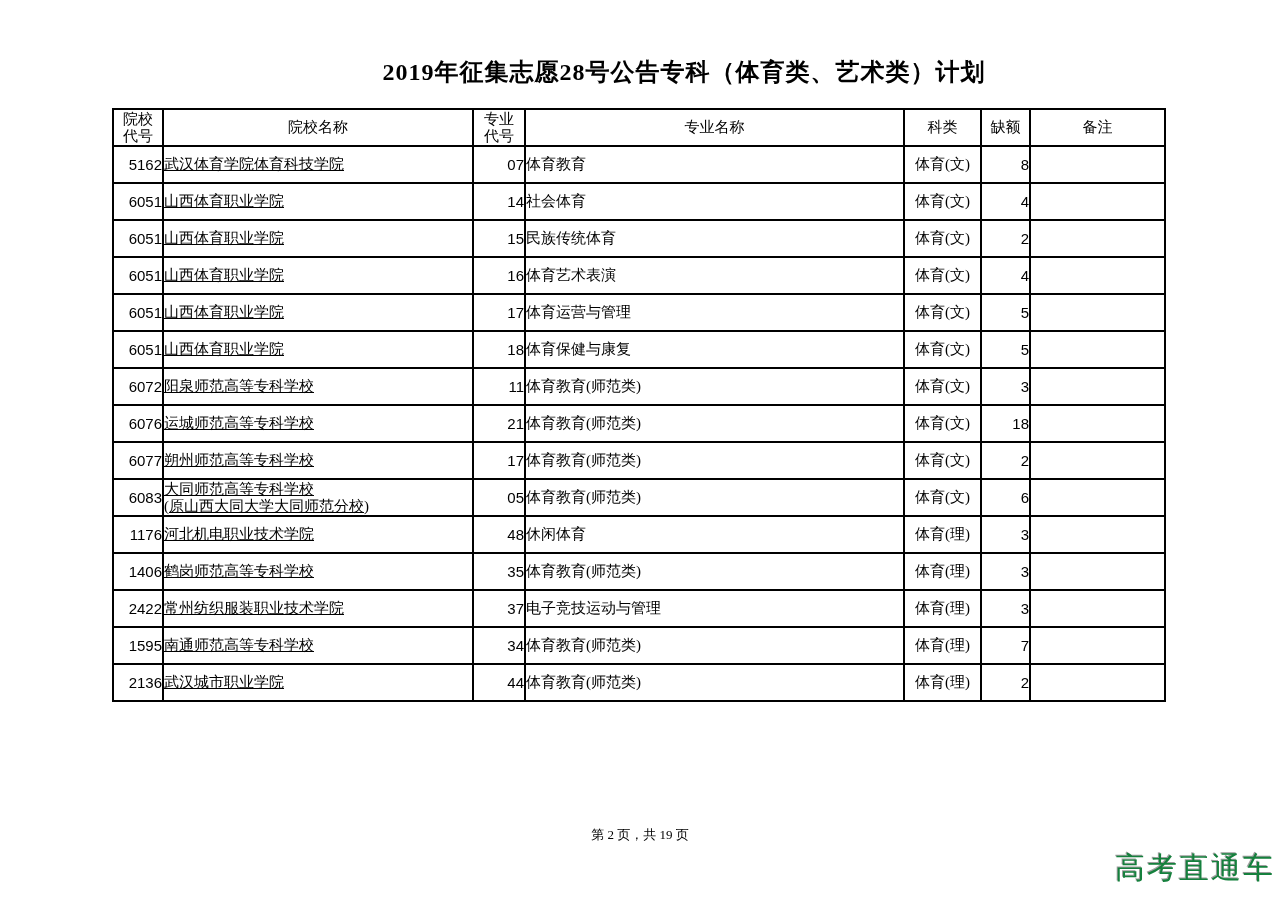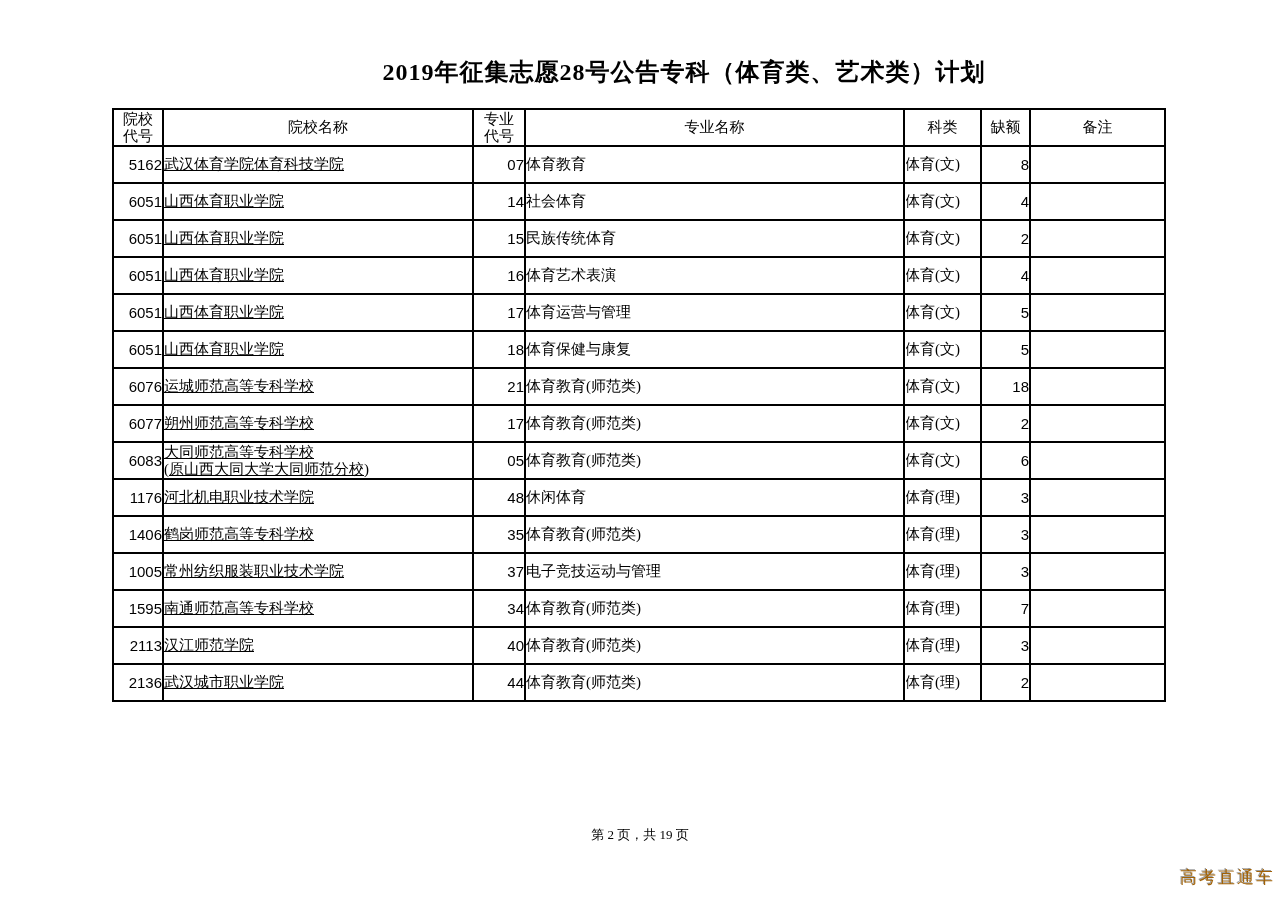--- a/index.html
+++ b/index.html
@@ -61,43 +61,44 @@
     padding-left: 4px;
     line-height: 17px;
     white-space: pre-line;
     text-decoration: underline;
   }
   td.c-major {
     text-align: left;
     padding-left: 6px;
   }
   td.c-cat {
+    text-align: center;
     border-radius: 18px;
   }
   td.c-vac {
     text-align: right;
     padding-right: 3px;
     font-family: "Liberation Sans", sans-serif;
   }
   .page-footer {
     position: absolute;
     top: 826px;
     left: 0;
     width: 100%;
     text-align: center;
     font-size: 13px;
   }
   .watermark {
     position: absolute;
     right: 5px;
     bottom: 16px;
-    font-size: 17px;
+    font-size: 30px;
     font-family: "Liberation Sans", sans-serif;
     letter-spacing: 2px;
-    color: #a16207;
+    color: #15803d;
     text-shadow: -1px -1px 0 #9f9f9f, 1px 1px 0 #ffffff;
   }
 </style>
 </head>
 <body>
 
 <div class="page">
 
   <div class="doc-title">2019年征集志愿28号公告专科（体育类、艺术类）计划</div>
 
@@ -173,20 +174,29 @@
         <tr>
           <td class="c-code">6051</td>
           <td class="c-name">山西体育职业学院</td>
           <td class="c-code">18</td>
           <td class="c-major">体育保健与康复</td>
           <td class="c-cat">体育(文)</td>
           <td class="c-vac">5</td>
           <td class="c-remark"></td>
         </tr>
         <tr>
+          <td class="c-code">6072</td>
+          <td class="c-name">阳泉师范高等专科学校</td>
+          <td class="c-code">11</td>
+          <td class="c-major">体育教育(师范类)</td>
+          <td class="c-cat">体育(文)</td>
+          <td class="c-vac">3</td>
+          <td class="c-remark"></td>
+        </tr>
+        <tr>
           <td class="c-code">6076</td>
           <td class="c-name">运城师范高等专科学校</td>
           <td class="c-code">21</td>
           <td class="c-major">体育教育(师范类)</td>
           <td class="c-cat">体育(文)</td>
           <td class="c-vac">18</td>
           <td class="c-remark"></td>
         </tr>
         <tr>
           <td class="c-code">6077</td>
@@ -219,47 +229,38 @@
         <tr>
           <td class="c-code">1406</td>
           <td class="c-name">鹤岗师范高等专科学校</td>
           <td class="c-code">35</td>
           <td class="c-major">体育教育(师范类)</td>
           <td class="c-cat">体育(理)</td>
           <td class="c-vac">3</td>
           <td class="c-remark"></td>
         </tr>
         <tr>
-          <td class="c-code">1005</td>
+          <td class="c-code">2422</td>
           <td class="c-name">常州纺织服装职业技术学院</td>
           <td class="c-code">37</td>
           <td class="c-major">电子竞技运动与管理</td>
           <td class="c-cat">体育(理)</td>
           <td class="c-vac">3</td>
           <td class="c-remark"></td>
         </tr>
         <tr>
           <td class="c-code">1595</td>
           <td class="c-name">南通师范高等专科学校</td>
           <td class="c-code">34</td>
           <td class="c-major">体育教育(师范类)</td>
           <td class="c-cat">体育(理)</td>
           <td class="c-vac">7</td>
           <td class="c-remark"></td>
         </tr>
         <tr>
-          <td class="c-code">2113</td>
-          <td class="c-name">汉江师范学院</td>
-          <td class="c-code">40</td>
-          <td class="c-major">体育教育(师范类)</td>
-          <td class="c-cat">体育(理)</td>
-          <td class="c-vac">3</td>
-          <td class="c-remark"></td>
-        </tr>
-        <tr>
           <td class="c-code">2136</td>
           <td class="c-name">武汉城市职业学院</td>
           <td class="c-code">44</td>
           <td class="c-major">体育教育(师范类)</td>
           <td class="c-cat">体育(理)</td>
           <td class="c-vac">2</td>
           <td class="c-remark"></td>
         </tr>
       </tbody>
   </table>

